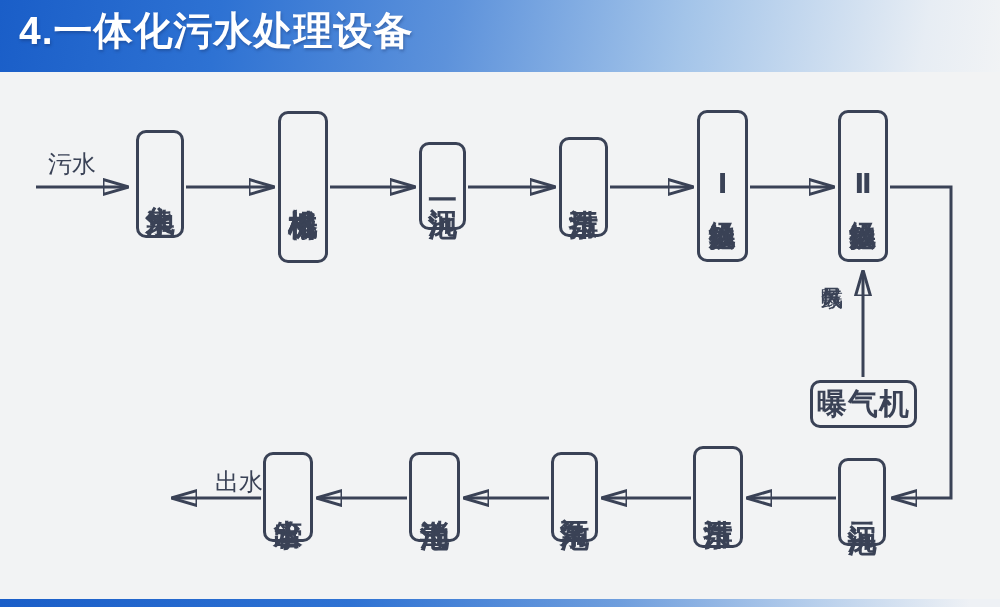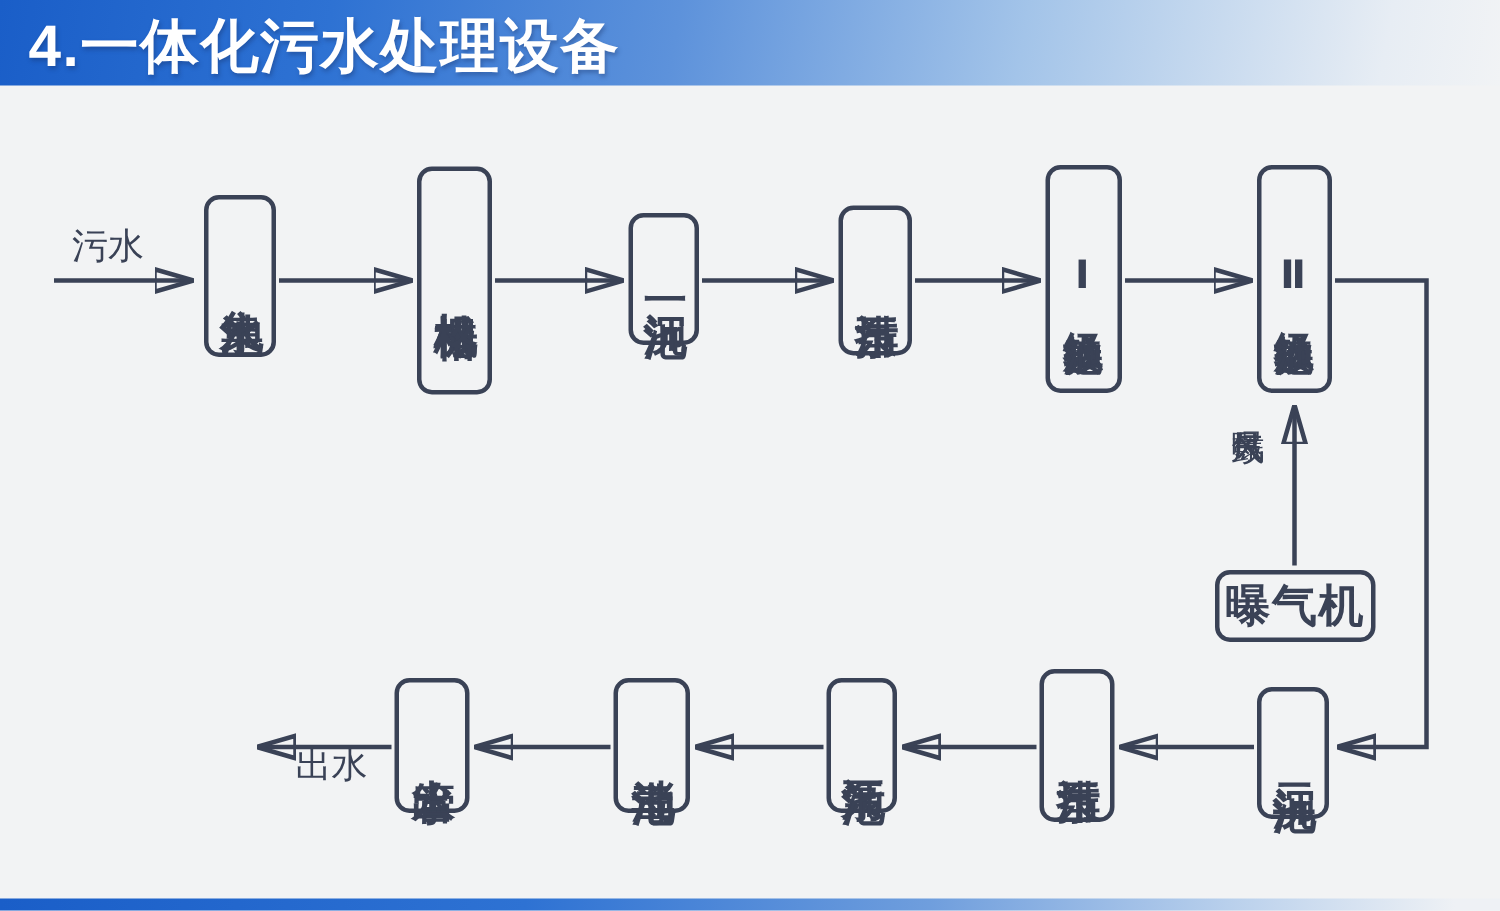--- a/index.html
+++ b/index.html
@@ -9,21 +9,21 @@
     background: #f2f3f4;
     position: relative;
     overflow: hidden;
   }
   #slide {
     position: absolute; left: 0; top: 0; width: 1000px; height: 607px;
     background: #f2f3f4;
   }
   
   #banner {
-    position: absolute; left: 0; top: 0; width: 1000px; height: 57px;
+    position: absolute; left: 0; top: 0; width: 1000px; height: 72px;
     background: linear-gradient(100deg, #1a5ec8 0%, #2e72d3 22%, #5d92db 45%, #a3c4e9 68%, #e7edf4 92%, #f1f3f5 100%);
   }
   #banner .title {
     position: absolute; left: 19px; top: 4px;
     font-size: 39px; font-weight: bold; color: #ffffff;
     letter-spacing: 1px;
     text-shadow: 1px 2px 3px rgba(20,40,90,0.35);
     white-space: nowrap;
   }
   
@@ -108,17 +108,17 @@
 
   <div class="node htext" style="left:810px; top:380px; width:107px; height:48px;">曝气机</div>
 
   <div class="node vtext" style="left:838px; top:458px; width:48px; height:88px;">二沉池</div>
   <div class="node vtext" style="left:693px; top:446px; width:50px; height:102px;">排污泵</div>
   <div class="node vtext" style="left:551px; top:452px; width:47px; height:90px;">污泵池</div>
   <div class="node vtext" style="left:409px; top:452px; width:51px; height:90px;">消毒池</div>
   <div class="node vtext" style="left:263px; top:452px; width:50px; height:90px;">出水管</div>
 
   <div class="flow-label" style="left:48px; top:148px;">污水</div>
-  <div class="flow-label" style="left:197px; top:466px;margin-top:28px;">出水</div>
+  <div class="flow-label" style="left:215px; top:466px;">出水</div>
   <div class="flow-label vtext" style="left:821px; top:270px; height:100px;">鼓风曝气</div>
 
   <div id="bottom-strip"></div>
 </div>
 
 </body></html>

